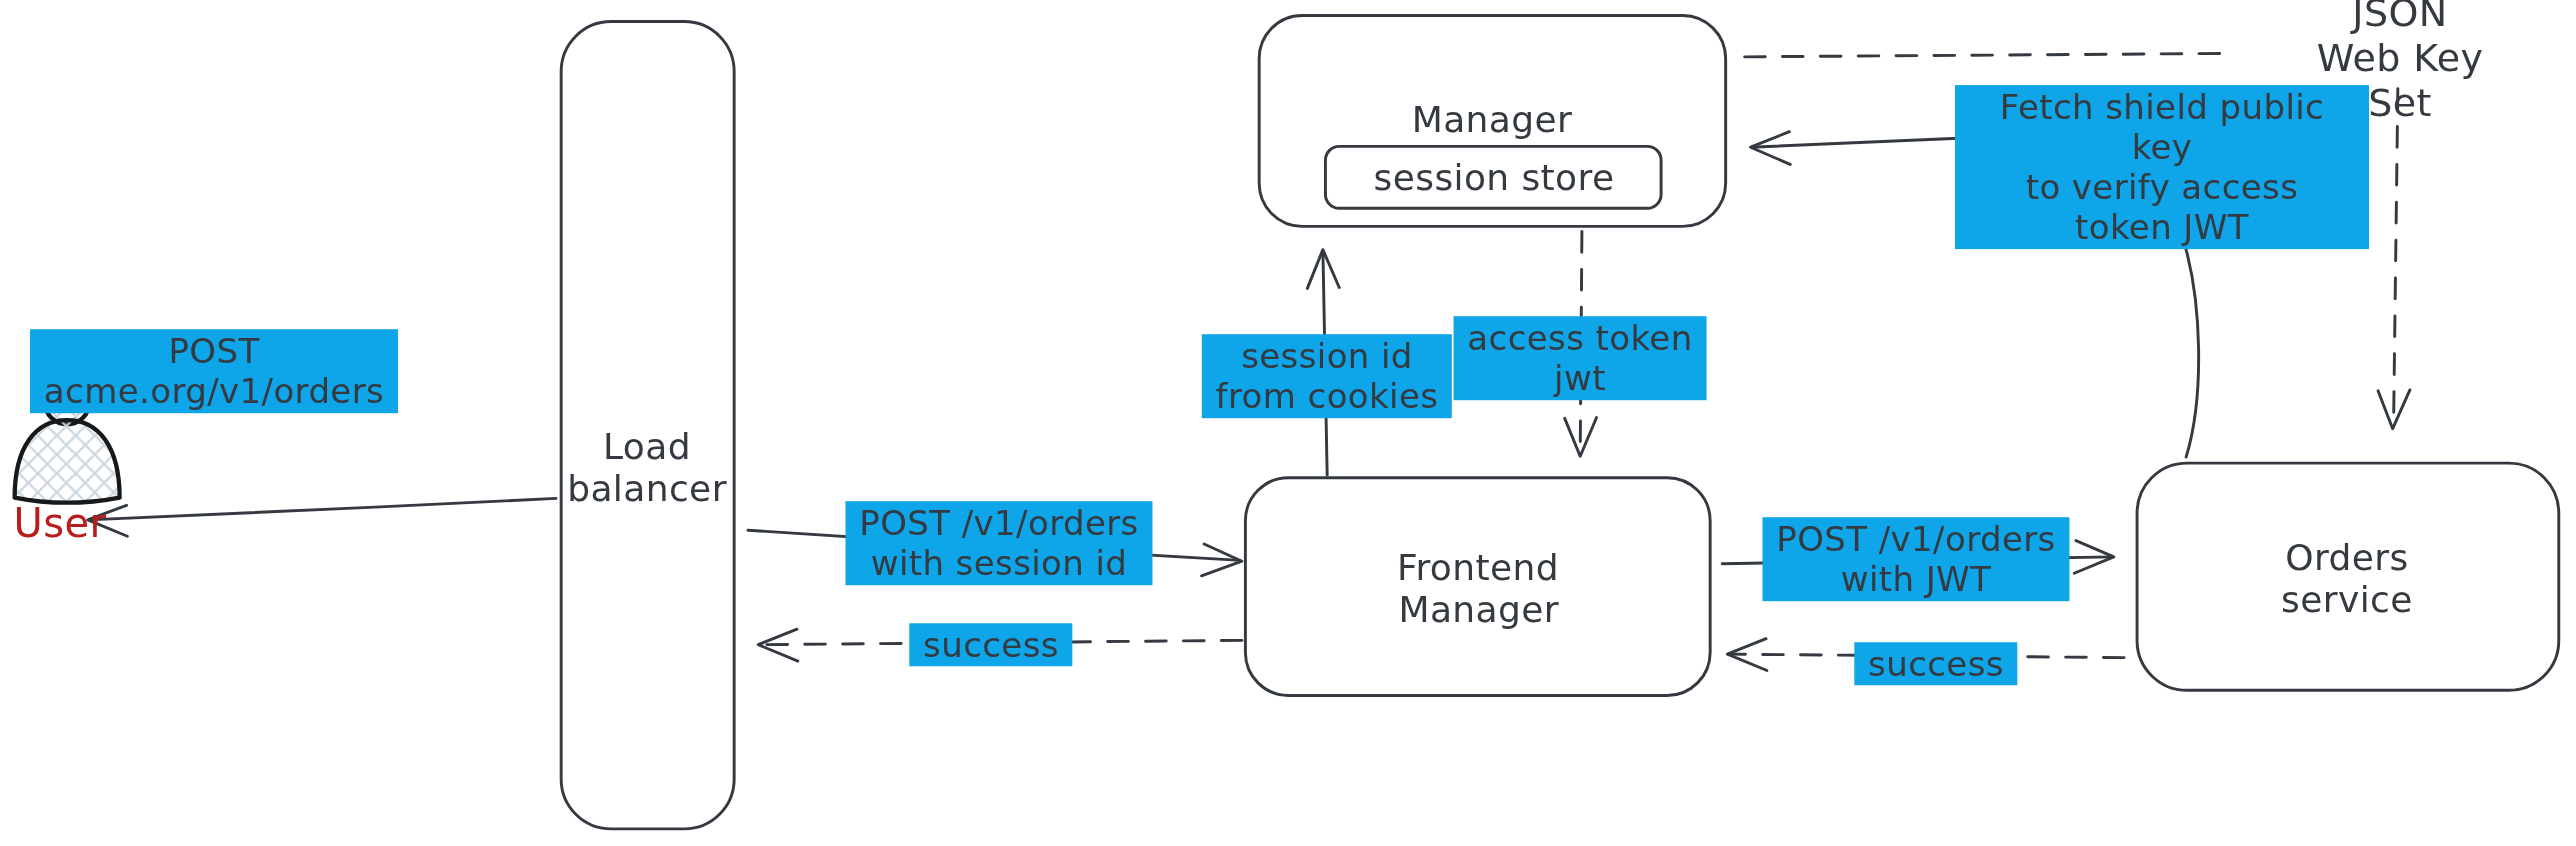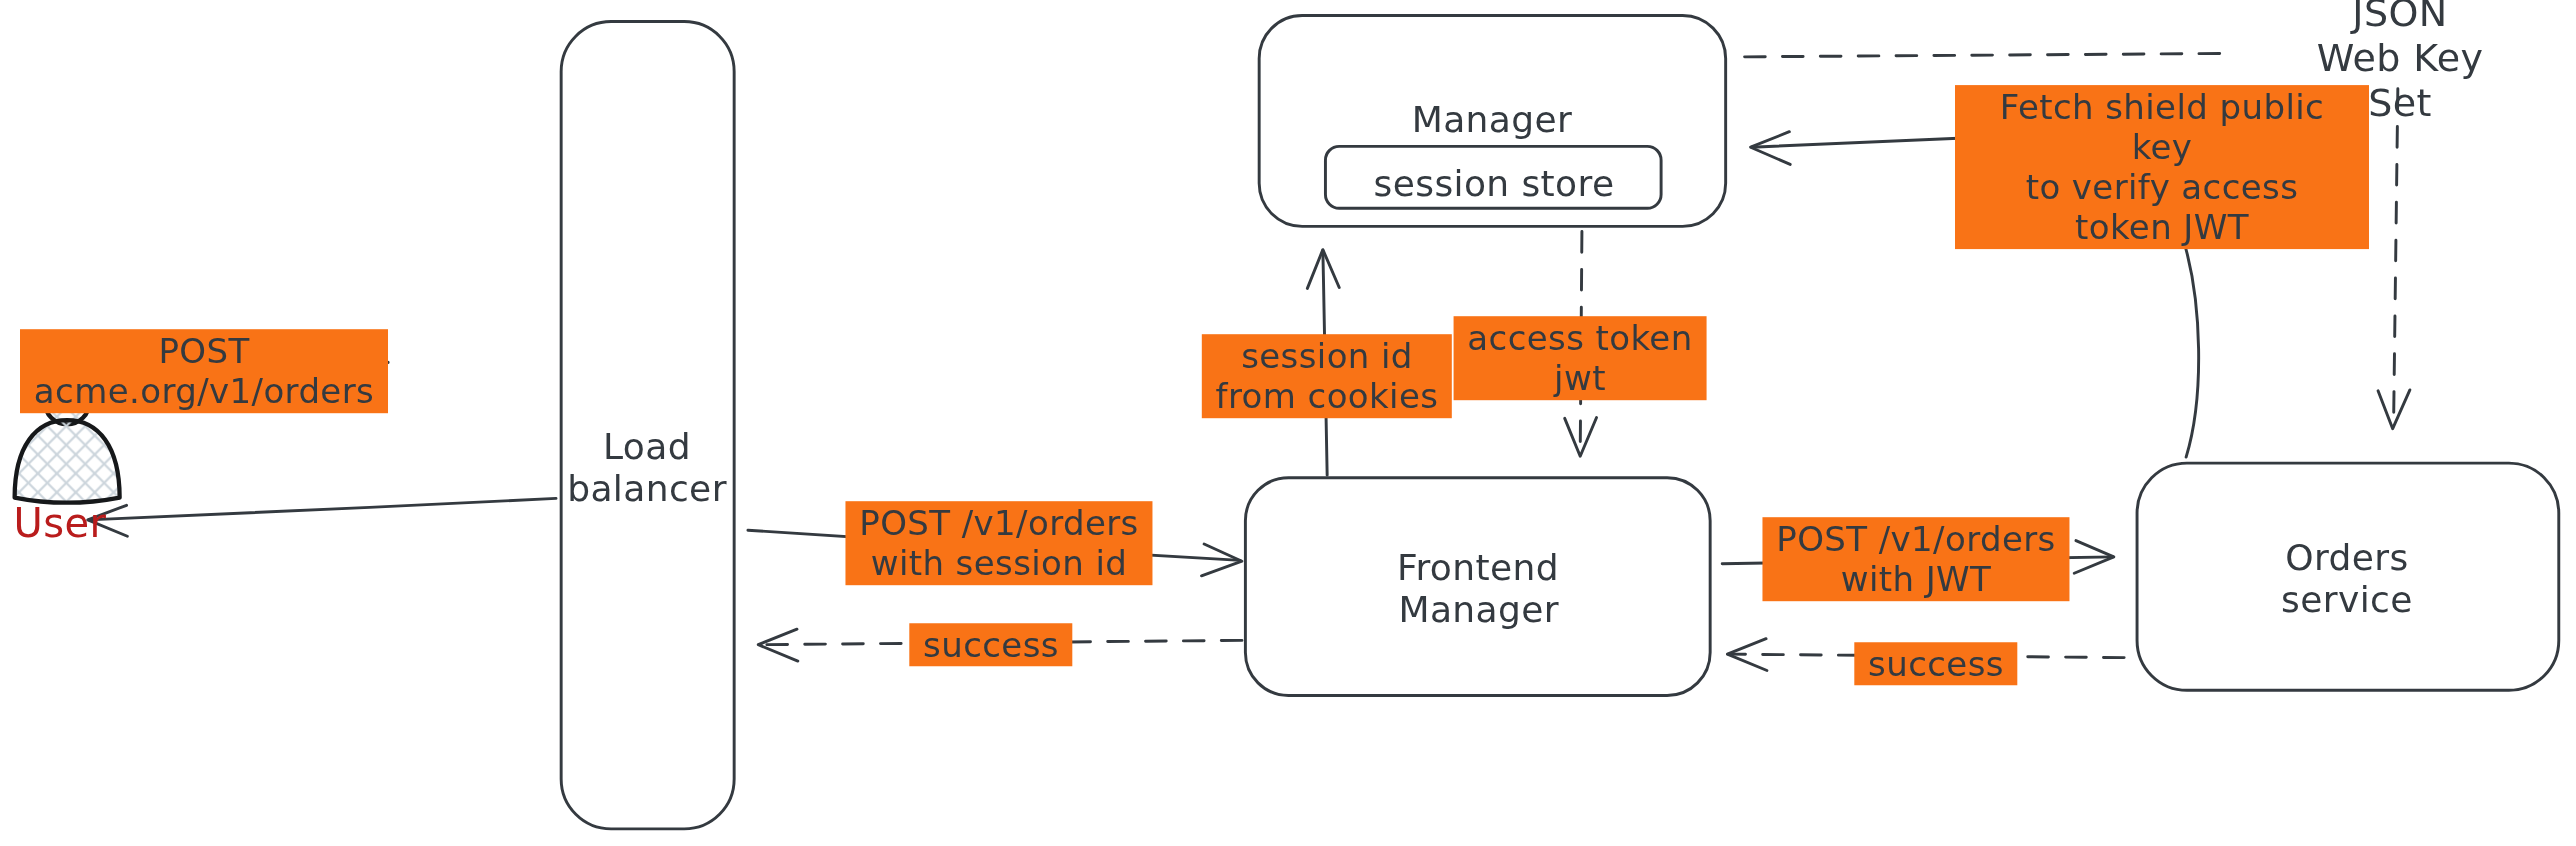--- a/index.html
+++ b/index.html
@@ -43,21 +43,21 @@
     transform: translate(-50%, -50%);
     text-align: center;
     white-space: pre-line;
     color: #343a40;
     font-size: 34px;
     line-height: 1.18;
     letter-spacing: 0.4px;
   }
   .box-label { font-size: 36px; }
   .on-line {
-    background: #f97316;
+    background: #0ea5e9;
     padding: 1.7px 13.8px;
   }
   .user-label {
     color: #b91c1c;
     font-size: 40px;
   }
   .jwks-label { font-size: 38px; }
 </style>
 </head>
 <body>
@@ -117,28 +117,28 @@
     <path class="stroke" d="M2763,454 L2780,498 L2800,453"></path>
   </svg>
 
   <div class="label user-label" style="left:60px; top:524px;">User</div>
 
   <div class="label box-label" style="left:647px; top:454px;margin-top:14px;">Load
 balancer</div>
 
   <div class="label box-label" style="left:1492px; top:120px;">Manager</div>
 
-  <div class="label box-label" style="left:1494px; top:184px;text-align:center;">session store</div>
+  <div class="label box-label" style="left:1494px; top:178px;text-align:center;">session store</div>
 
   <div class="label box-label" style="left:1478px; top:589px;text-align:right;">Frontend
 Manager</div>
 
   <div class="label box-label" style="left:2347px; top:579px;">Orders service</div>
 
-  <div class="label on-line" style="left:204px; top:371px;">POST
+  <div class="label on-line" style="left:214px; top:371px;">POST
 acme.org/v1/orders</div>
 
   <div class="label on-line" style="left:999px; top:543px;">POST /v1/orders
 with session id</div>
 
   <div class="label on-line" style="left:991px; top:645px;">success</div>
 
   <div class="label on-line" style="left:1327px; top:376px;">session id
 from cookies</div>
 

